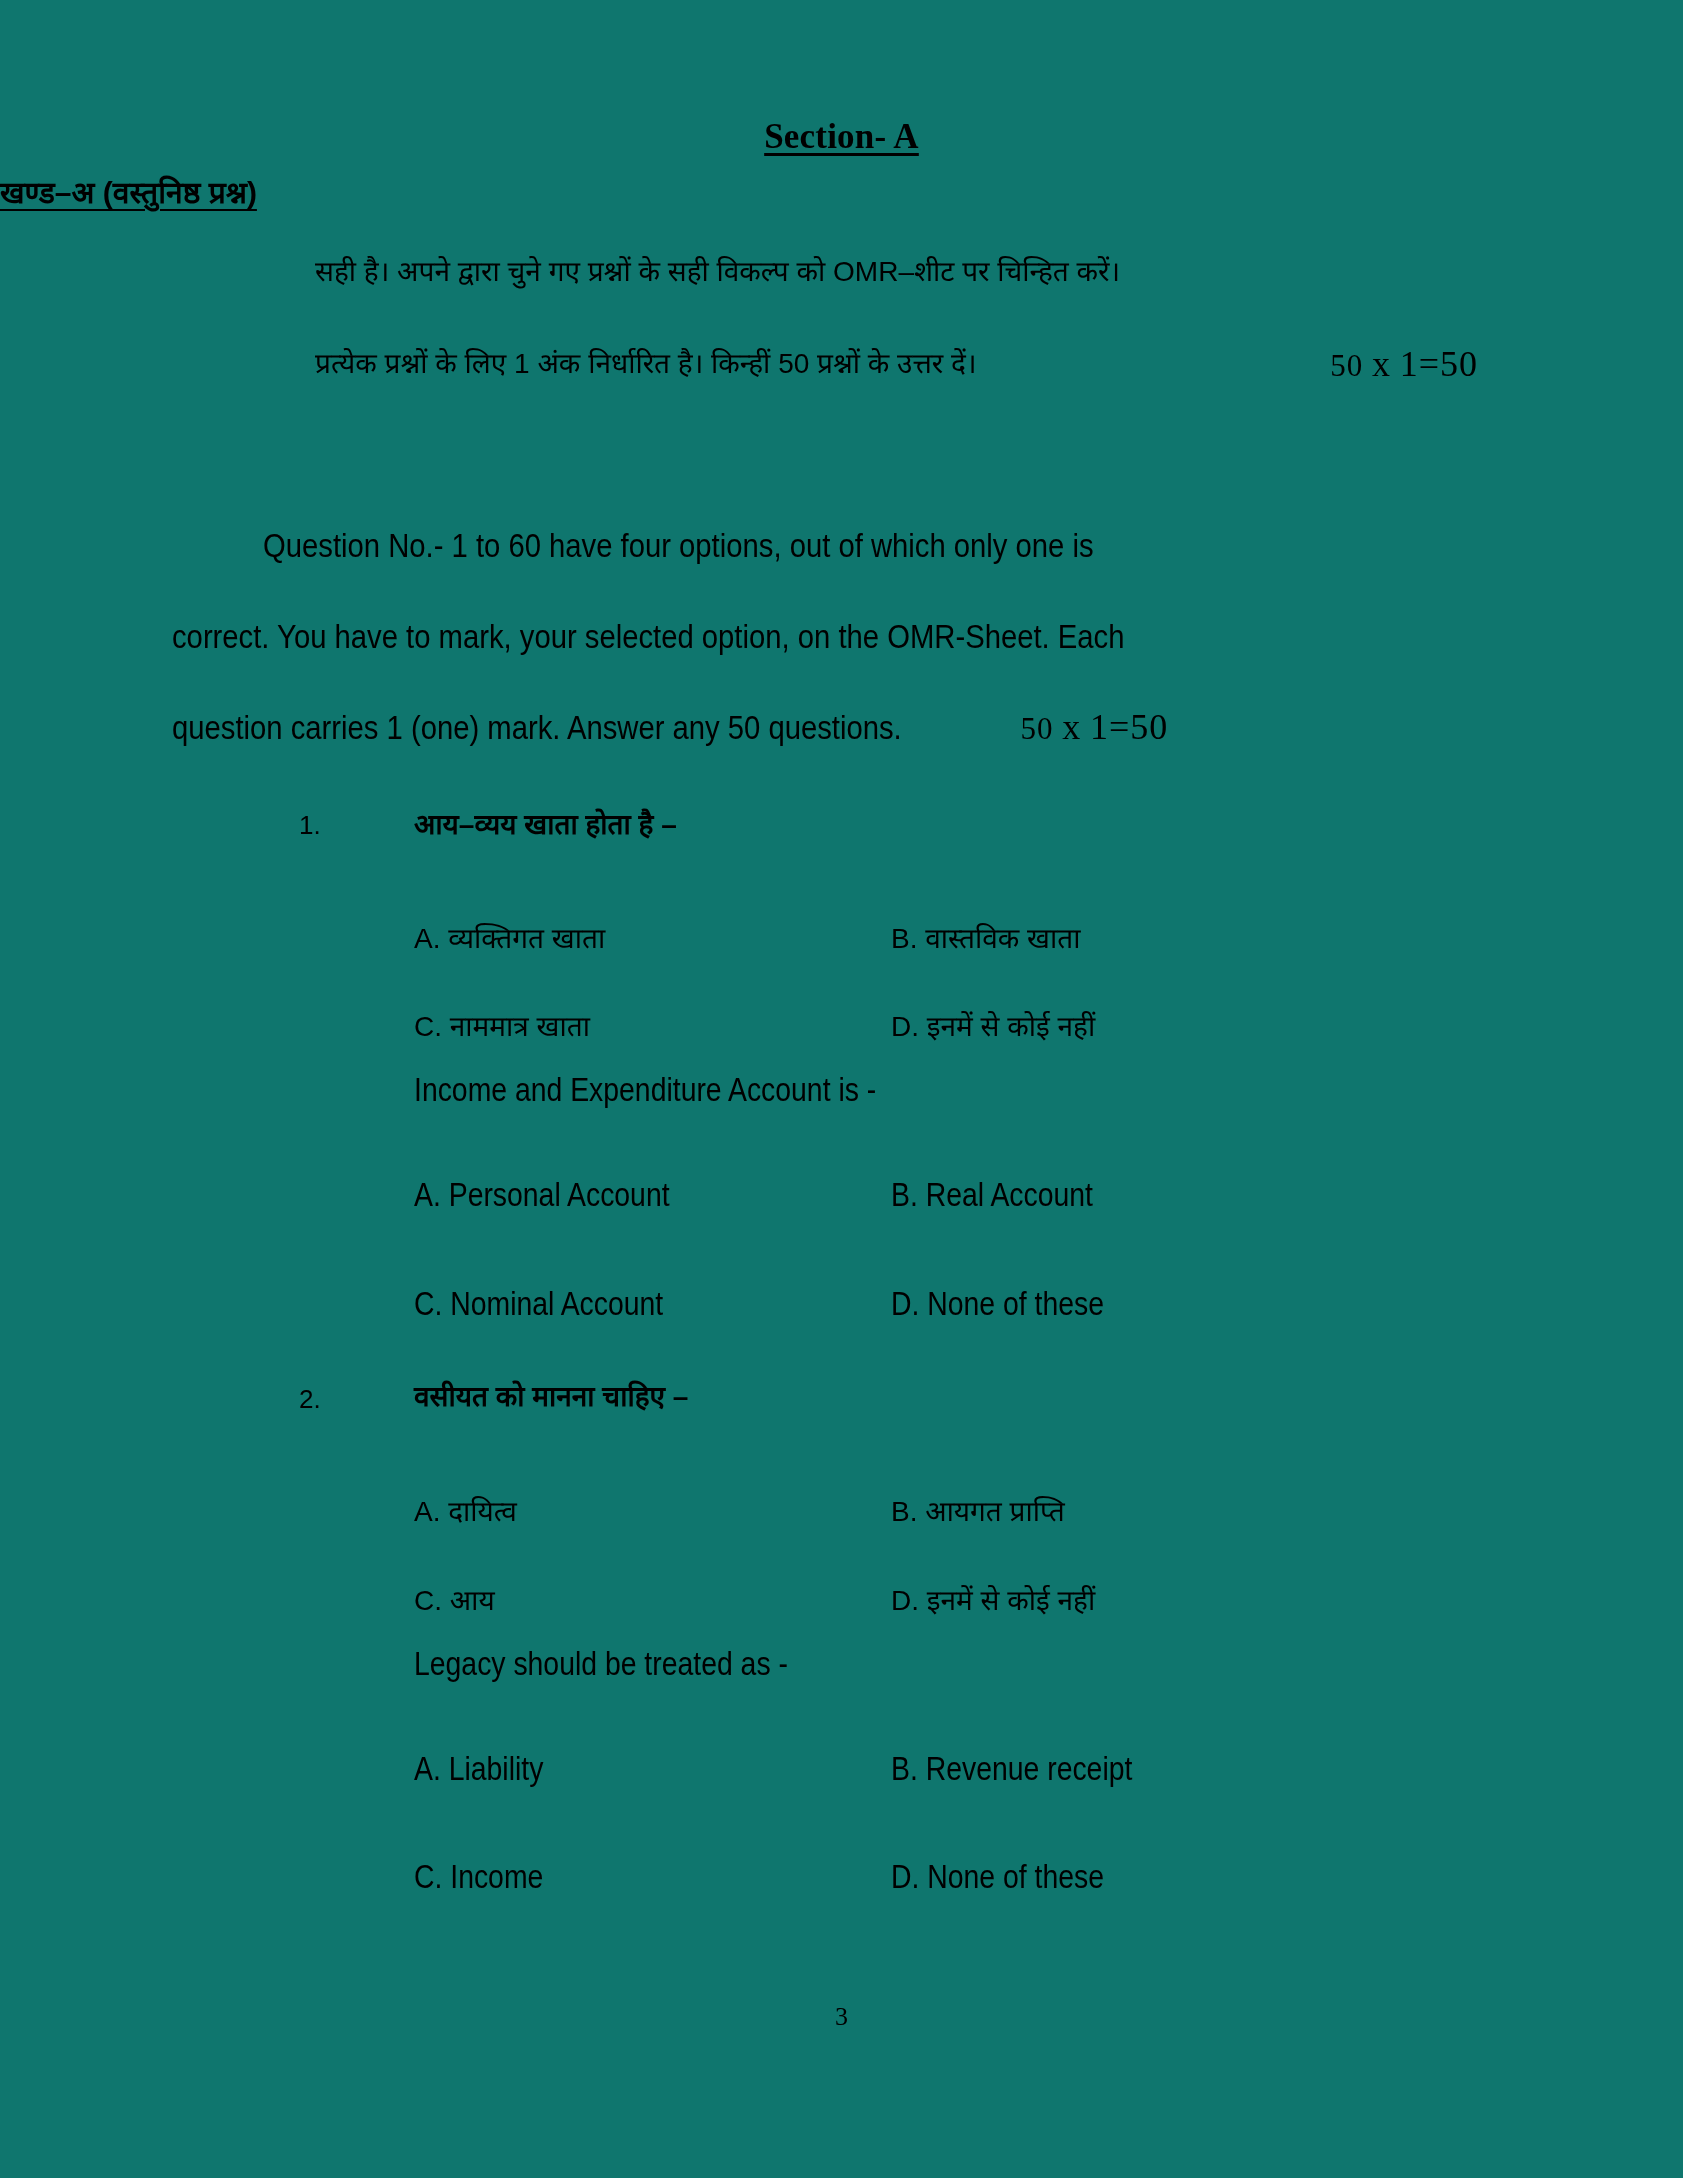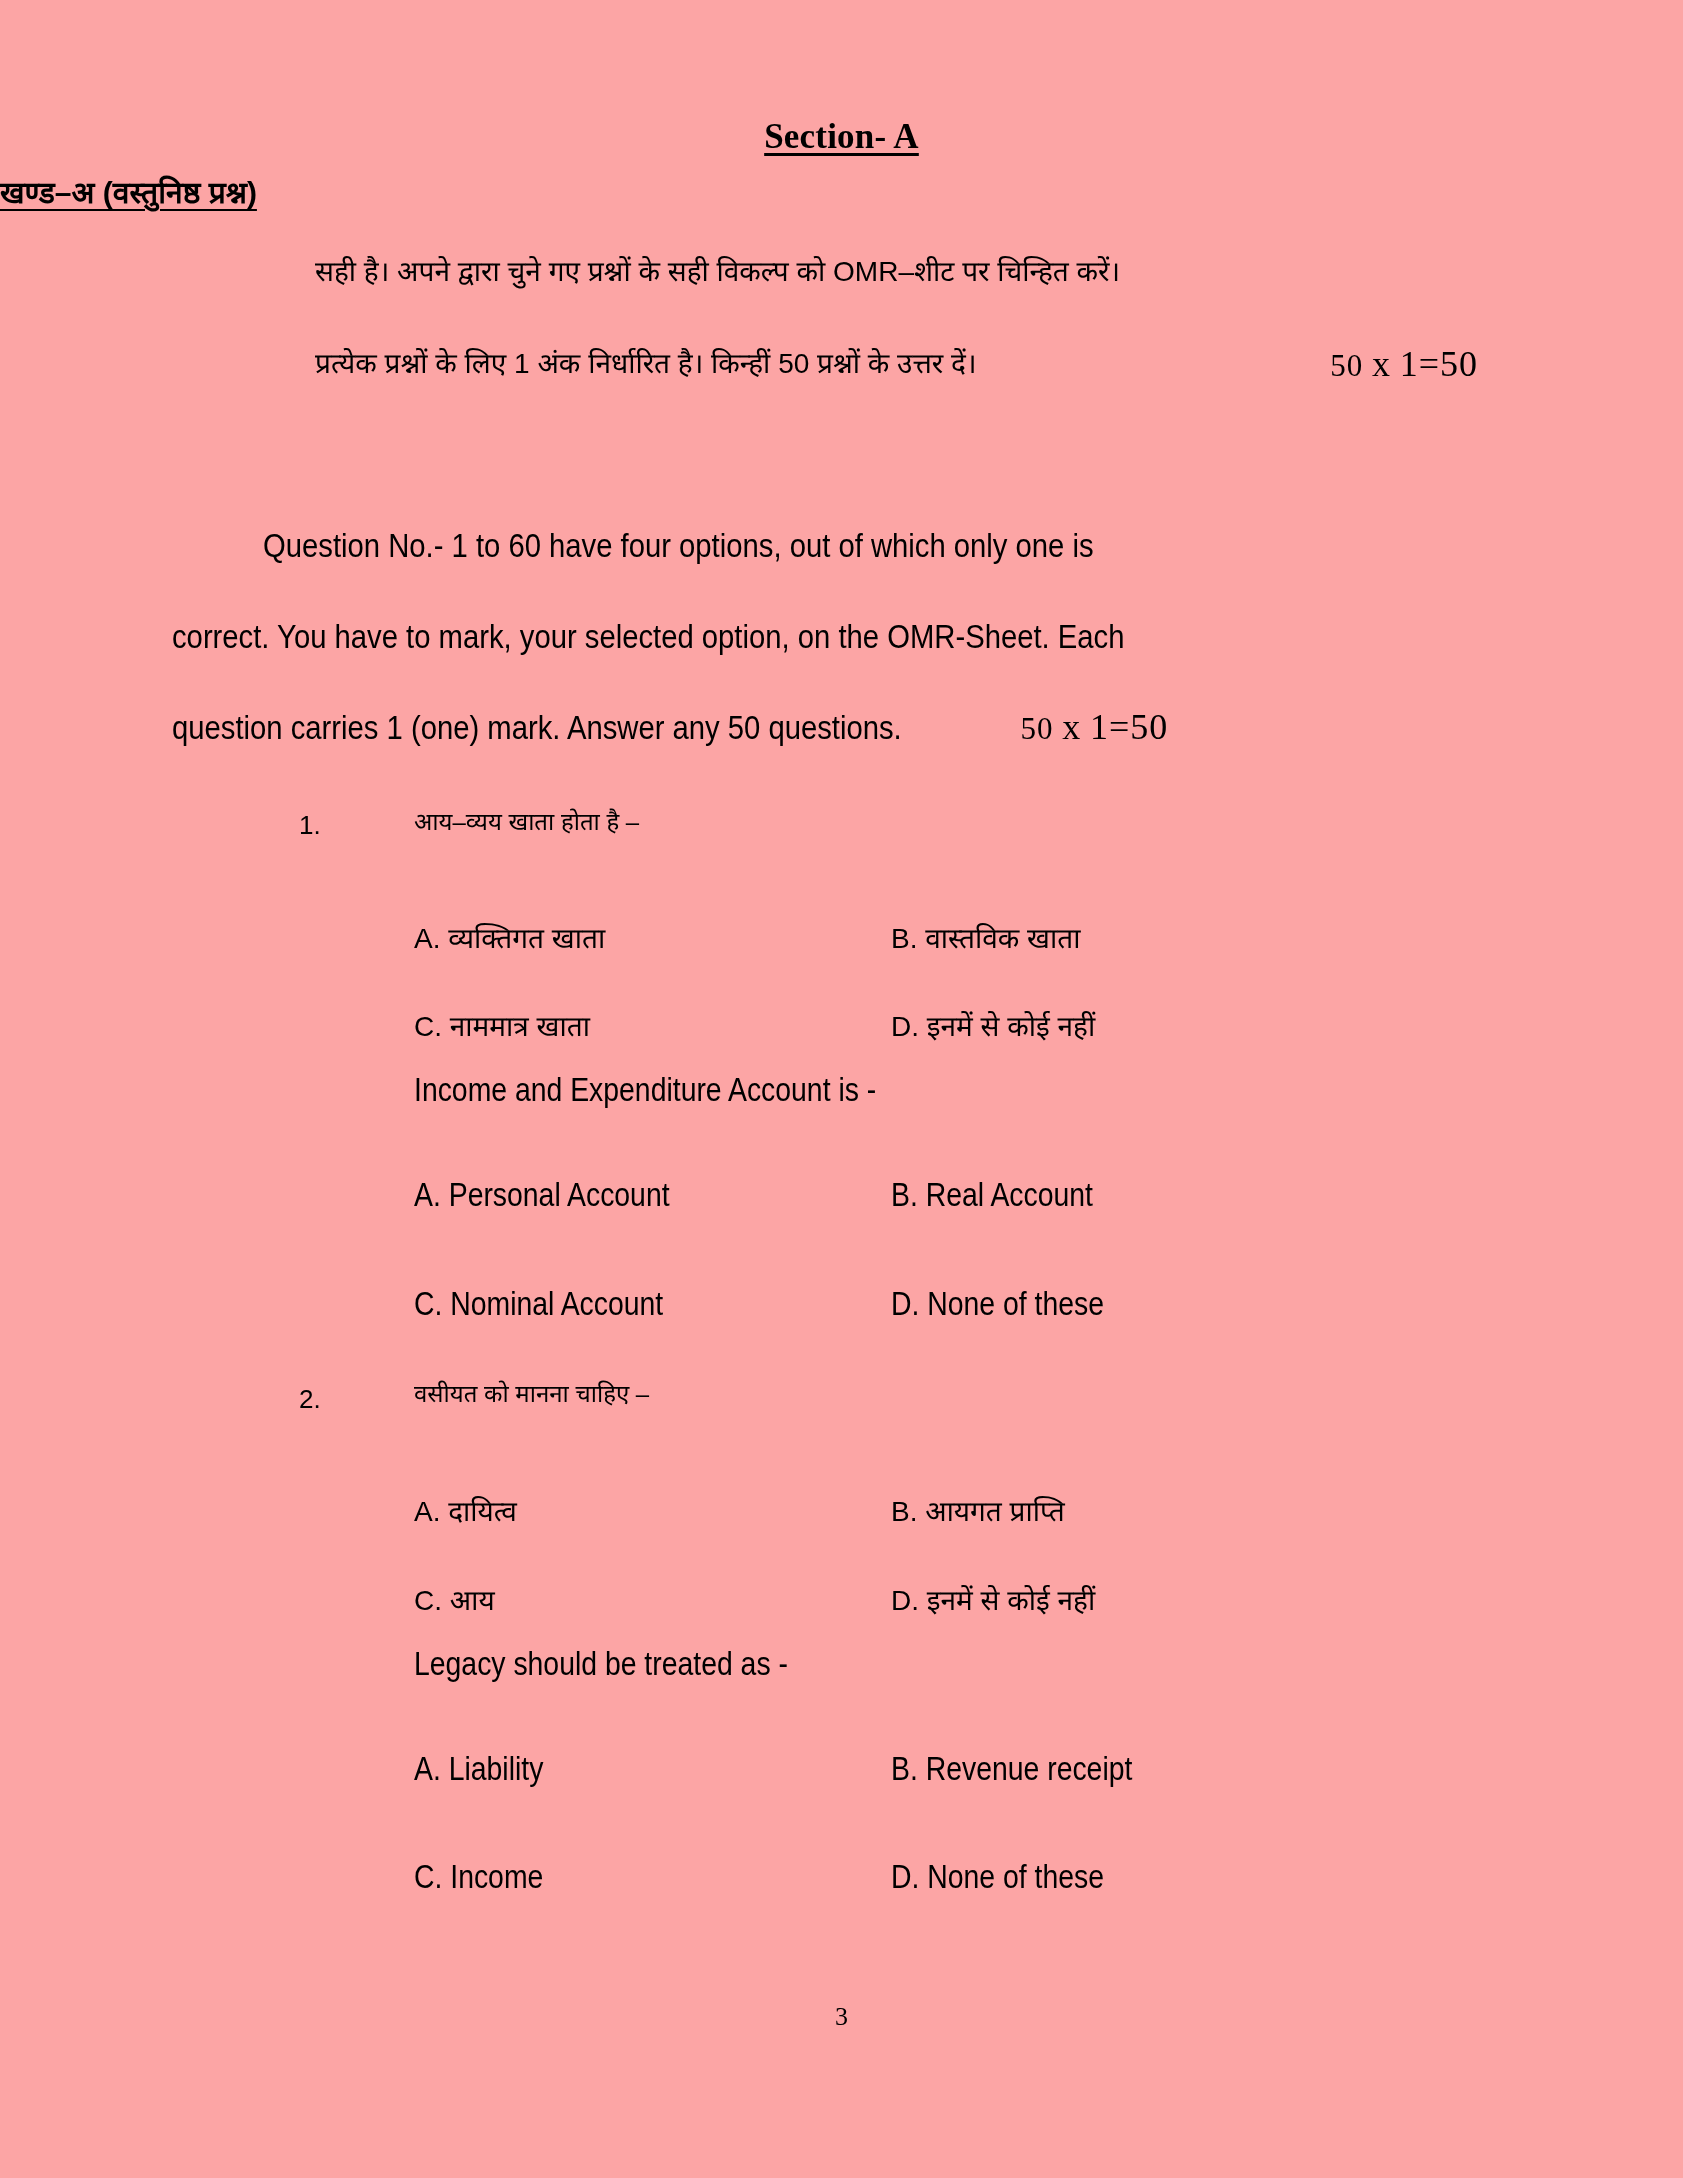--- a/index.html
+++ b/index.html
@@ -4,21 +4,21 @@
 <style>
   html, body {
     margin: 0;
     padding: 0;
     background: #ffffff;
   }
   .page {
     position: relative;
     width: 1683px;
     height: 2178px;
-    background: #fca5a5;
+    background: #0f766e;
     margin: 0 auto;
     overflow: hidden;
     font-family: "Liberation Sans", sans-serif;
     color: #000000;
   }
 
   
   .section-title {
     position: absolute;
     top: 117px;
@@ -111,22 +111,22 @@
   .q-block { position: absolute; left: 0; width: 1683px; }
   .q-num {
     position: absolute;
     left: 299px;
     font-family: "Liberation Sans", sans-serif;
     font-size: 26px;
   }
   .q-text-hi {
     position: absolute;
     left: 414px;
-    font-size: 24px;
-    font-weight: 400;
+    font-size: 28px;
+    font-weight: 700;
     white-space: nowrap;
     text-align: right;
   }
   .q-text-en {
     position: absolute;
     left: 414px;
     font-size: 33px;
     white-space: nowrap;
   }
   .q-text-en .txt, .opt-en .txt {

